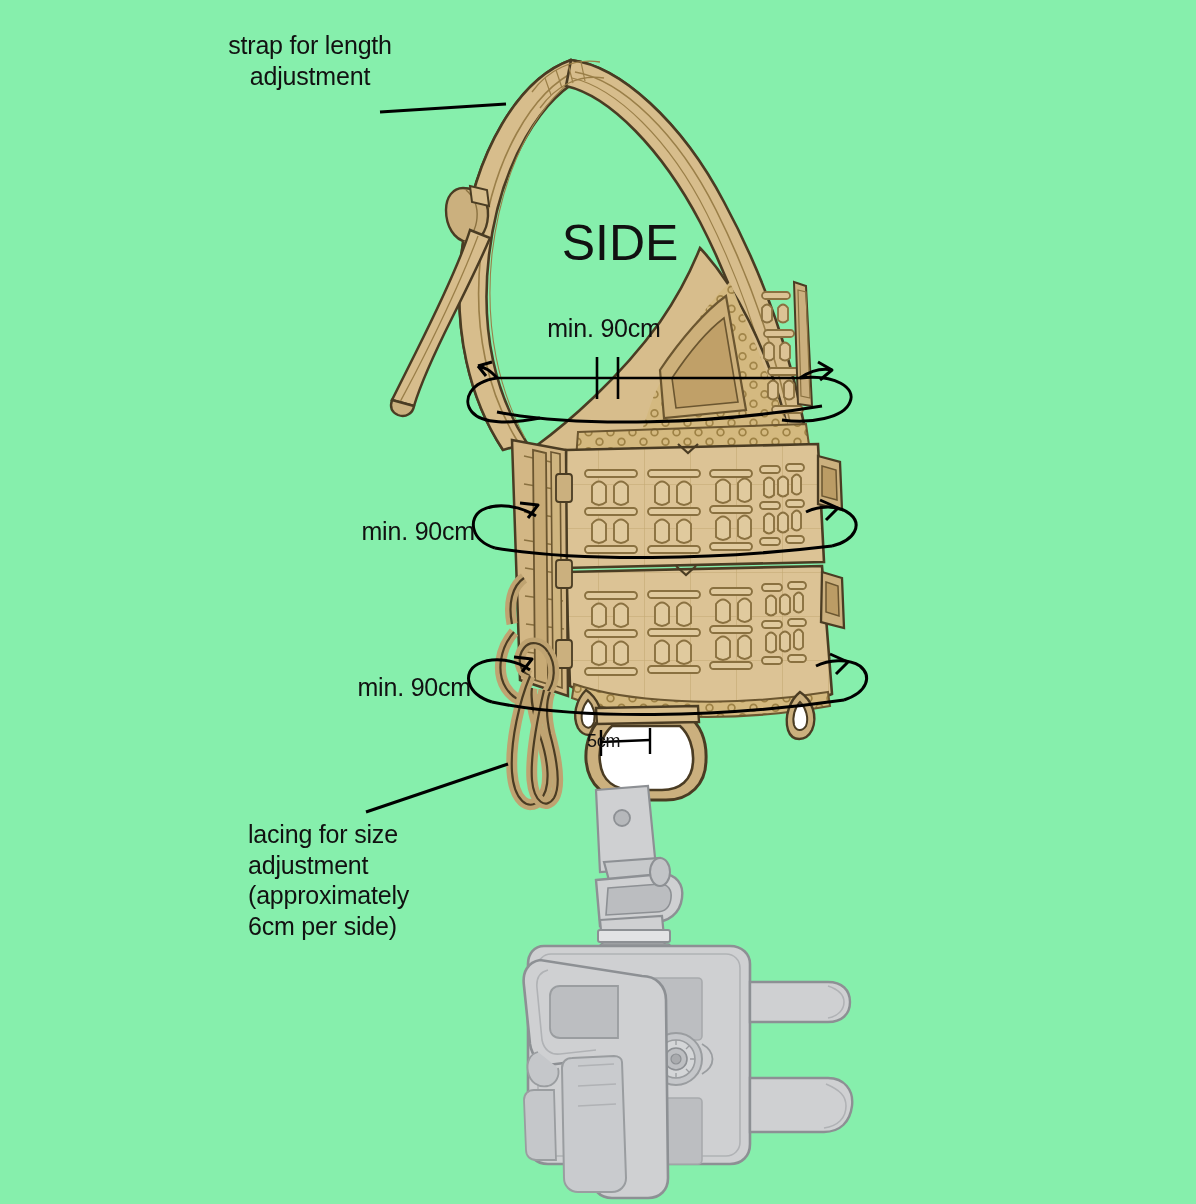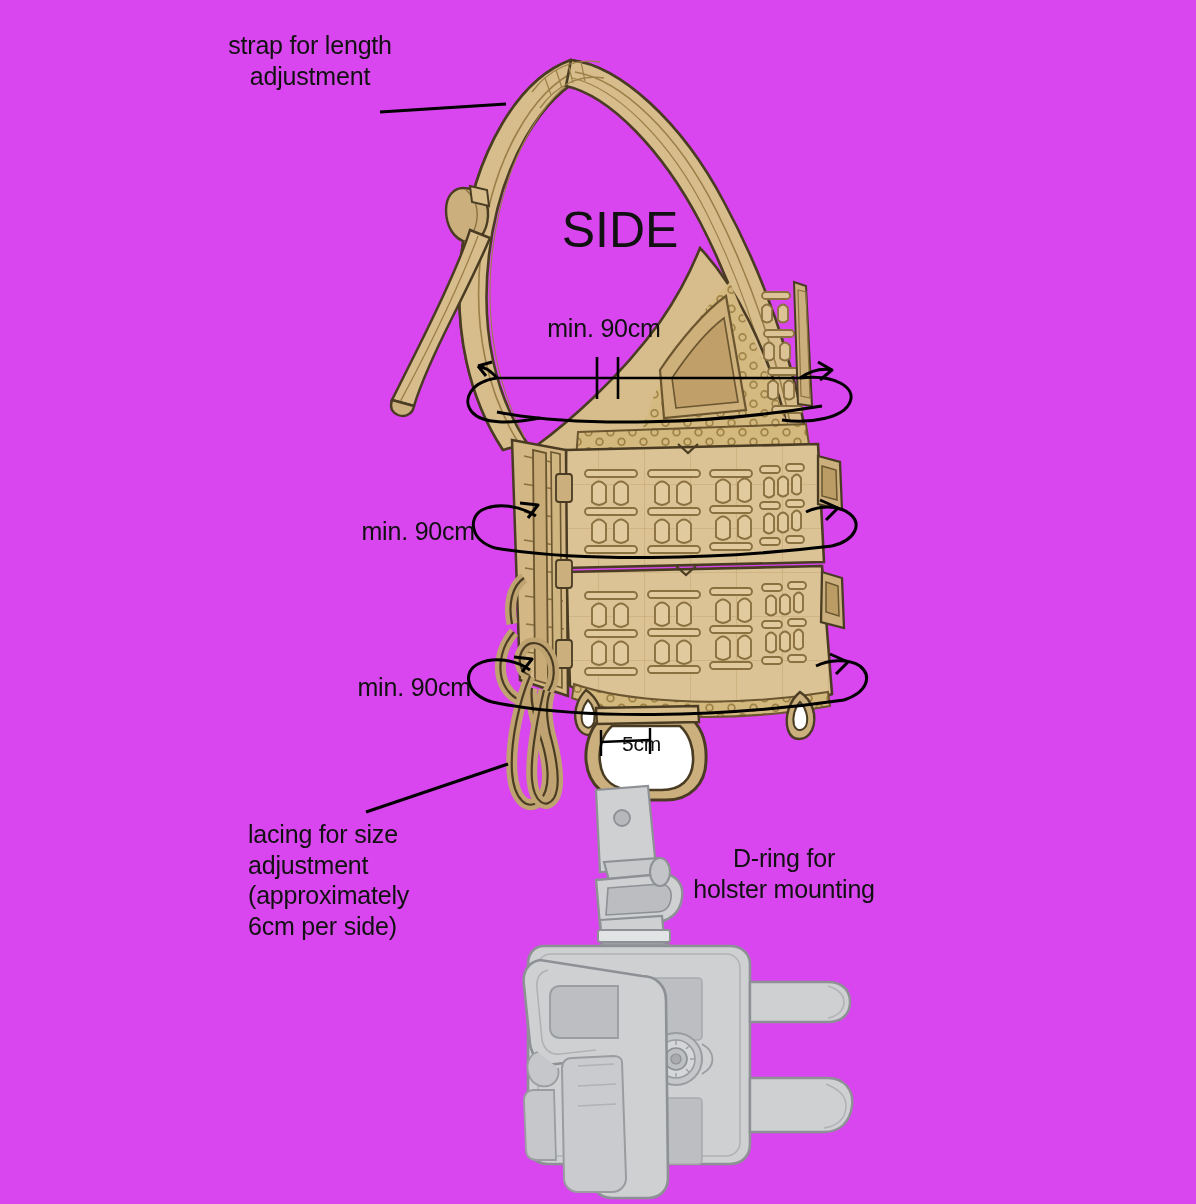--- a/index.html
+++ b/index.html
@@ -7,21 +7,21 @@
     padding: 0;
     background: #ffffff;
   }
   body {
     font-family: "Liberation Sans", sans-serif;
   }
   #stage {
     position: relative;
     width: 1196px;
     height: 1204px;
-    background: #d946ef;
+    background: #86efac;
     overflow: hidden;
   }
   #stage svg {
     position: absolute;
     top: 0;
     left: 0;
     width: 1196px;
     height: 1204px;
   }
   .anno {
@@ -35,21 +35,21 @@
   }
   .anno-strap {
     left: 196px;
     top: 30px;
     width: 228px;
     text-align: center;
     font-size: 25px;
   }
   .anno-side {
     left: 540px;
-    top: 200px;
+    top: 213px;
     width: 160px;
     text-align: center;
     font-size: 50px;
     font-weight: 400;
     letter-spacing: 0px;
   }
   .anno-dim-top {
     left: 524px;
     top: 313px;
     width: 160px;
@@ -64,25 +64,25 @@
     font-size: 25px;
   }
   .anno-dim-low {
     left: 326px;
     top: 672px;
     width: 145px;
     text-align: right;
     font-size: 25px;
   }
   .anno-5cm {
-    left: 605px;
+    left: 587px;
     top: 731px;
     width: 56px;
-    text-align: right;
-    font-size: 21px;
+    text-align: left;
+    font-size: 18px;
   }
   .anno-lacing {
     left: 248px;
     top: 819px;
     width: 206px;
     text-align: left;
     font-size: 25px;
   }
   .anno-dring {
     left: 664px;
@@ -462,16 +462,14 @@
 
   <div class="anno anno-dim-low">min. 90cm</div>
 
   <div class="anno anno-5cm">5cm</div>
 
   <div class="anno anno-lacing">lacing for size
 adjustment
 (approximately
 6cm per side)</div>
 
-  <div class="anno anno-dring">D-ring for
-holster mounting</div>
 
 </div>
 
 </body></html>

